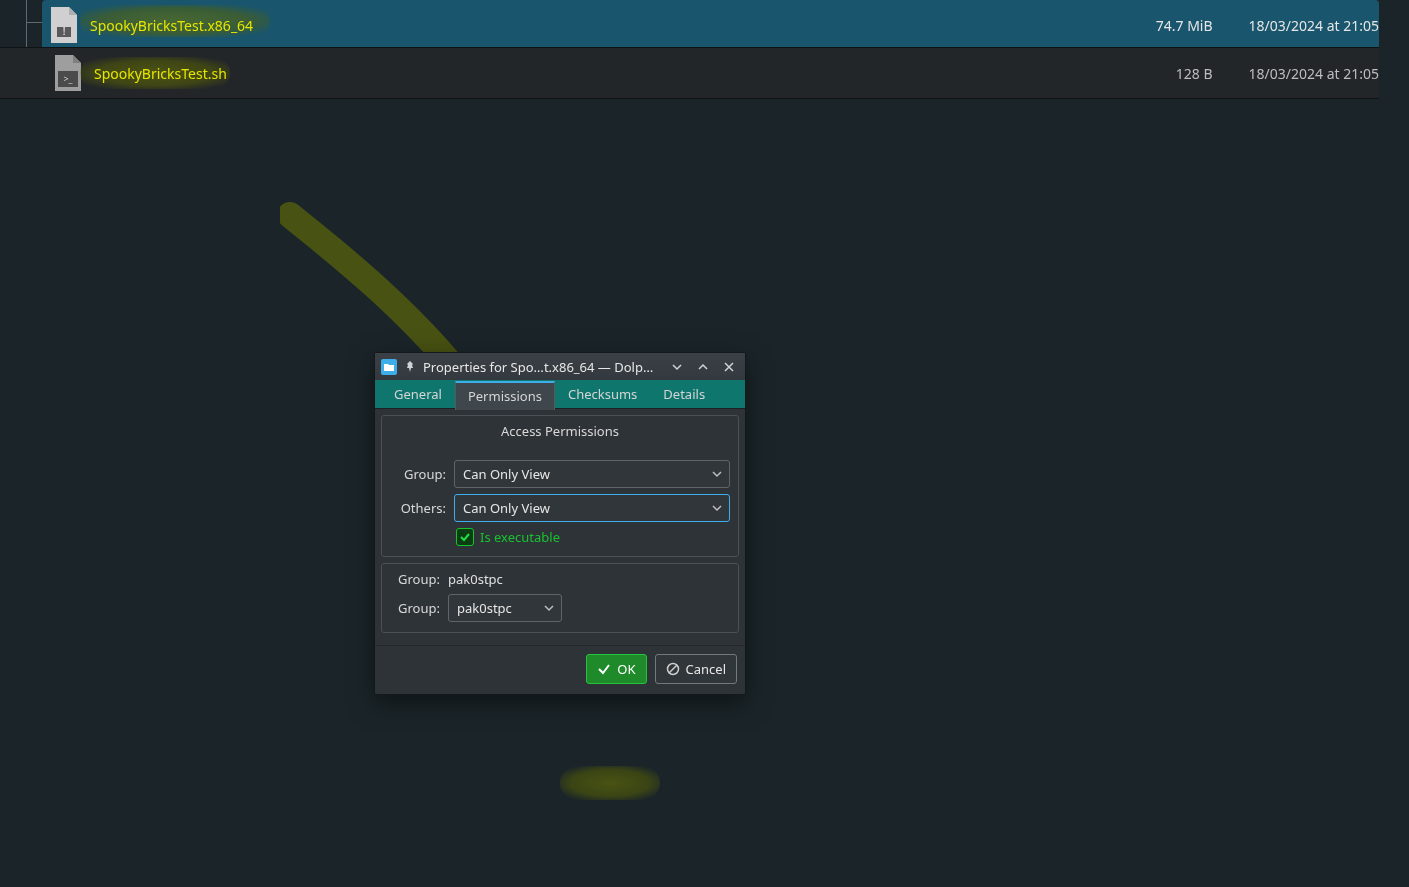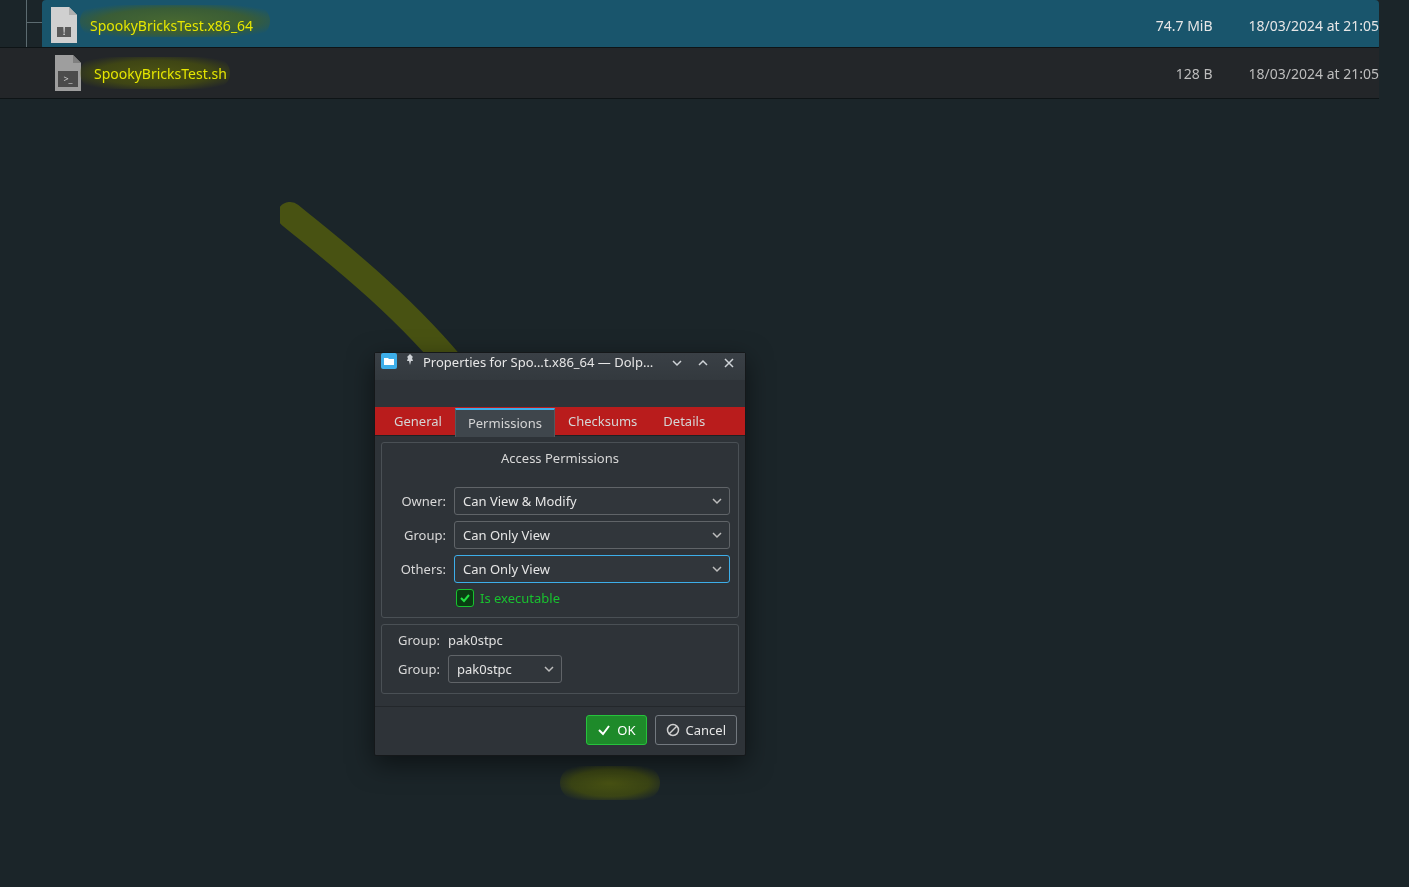--- a/index.html
+++ b/index.html
@@ -39,28 +39,28 @@
   .row.sel{left:42px;right:30px;background:var(--row-sel);border-radius:4px;padding-left:4px;}
   .row.alt{background:var(--dark);border-top:1px solid var(--row-border);border-bottom:1px solid var(--row-border);}
   .file-icon{width:36px;height:42px;display:flex;align-items:center;justify-content:center;margin-right:8px;}
   .file-icon svg{width:30px;height:40px;}
   .fname{color:var(--yellow);z-index:6;}
   .meta{margin-left:auto;display:flex;gap:36px;color:var(--muted);}
   .meta.sel{color:var(--text);}
 
   
   .dialog{position:absolute;left:374px;top:352px;width:370px;border:1px solid #15181a;background:var(--dialog-bg);box-shadow:0 8px 26px rgba(0,0,0,0.5);z-index:10;border-radius:2px;}
-  .titlebar{display:flex;align-items:flex-start;height:27px;padding:0 6px;background:linear-gradient(#3a4046,#33393e);font-size:13px;gap:6px;}
+  .titlebar{display:flex;align-items:center;height:27px;padding:0 6px;background:linear-gradient(#3a4046,#33393e);font-size:13px;gap:6px;}
   .titlebar .app-icon{width:16px;height:16px;background:#3daee9;border-radius:2px;display:flex;align-items:center;justify-content:center;}
   .titlebar .app-icon svg{width:12px;height:12px;}
   .titlebar .pin{width:14px;height:14px;color:#cfd3d7;}
   .titlebar .title{flex:1;color:#e6e6e6;white-space:nowrap;overflow:hidden;text-overflow:ellipsis;}
   .win-btn{width:20px;height:20px;display:flex;align-items:center;justify-content:center;color:#cfd3d7;cursor:pointer;}
 
-  .tabs{display:flex;background:#b91c1c;border-bottom:1px solid #1e2124;padding:0 6px;height:28px;align-items:center;gap:0;margin-top:27px;}
+  .tabs{display:flex;background:#0f766e;border-bottom:1px solid #1e2124;padding:0 6px;height:28px;align-items:center;gap:0;}
   .tab{padding:4px 12px 5px;color:#d5d5d5;border:1px solid transparent;border-bottom:none;cursor:pointer;font-size:13px;}
   .tab.active{background:var(--tab-active);border-top:2px solid var(--tab-active-top);border-left:1px solid #54595e;border-right:1px solid #54595e;position:relative;top:1px;}
 
   .panel{padding:6px;}
   .group{border:1px solid #4a5055;border-radius:3px;padding:6px 8px 10px;margin-bottom:6px;}
   .group-header{text-align:center;color:#d8d8d8;font-size:13px;margin-bottom:20px;}
   .frow{display:flex;align-items:center;margin-bottom:6px;gap:8px;}
   .frow label{width:56px;text-align:right;color:#d8d8d8;font-size:13px;}
   .combo{flex:1;height:26px;background:#31363b;border:1px solid #606468;border-radius:3px;display:flex;align-items:center;padding:0 24px 0 8px;position:relative;color:#e6e6e6;font-size:13px;cursor:pointer;}
   .combo.outlined{border-color:var(--tab-active-top);}
@@ -160,31 +160,20 @@
     <div class="tab">General</div>
     <div class="tab active">Permissions</div>
     <div class="tab">Checksums</div>
     <div class="tab">Details</div>
   </div>
 
   <div class="panel">
     <div class="group">
       <div class="group-header">Access Permissions</div>
 
-      <div class="frow">
-        <label>Owner:</label>
-        <div class="combo">
-          <span>Can View &amp; Modify</span>
-          <span class="chev">
-              <svg width="12" height="12" viewBox="0 0 12 12">
-                <path d="M2 4l4 4 4-4" stroke="#bdbdbd" stroke-width="1.5" fill="none"></path>
-              </svg>
-            </span>
-        </div>
-      </div>
 
       <div class="frow">
         <label>Group:</label>
         <div class="combo">
           <span>Can Only View</span>
           <span class="chev">
               <svg width="12" height="12" viewBox="0 0 12 12">
                 <path d="M2 4l4 4 4-4" stroke="#bdbdbd" stroke-width="1.5" fill="none"></path>
               </svg>
             </span>

